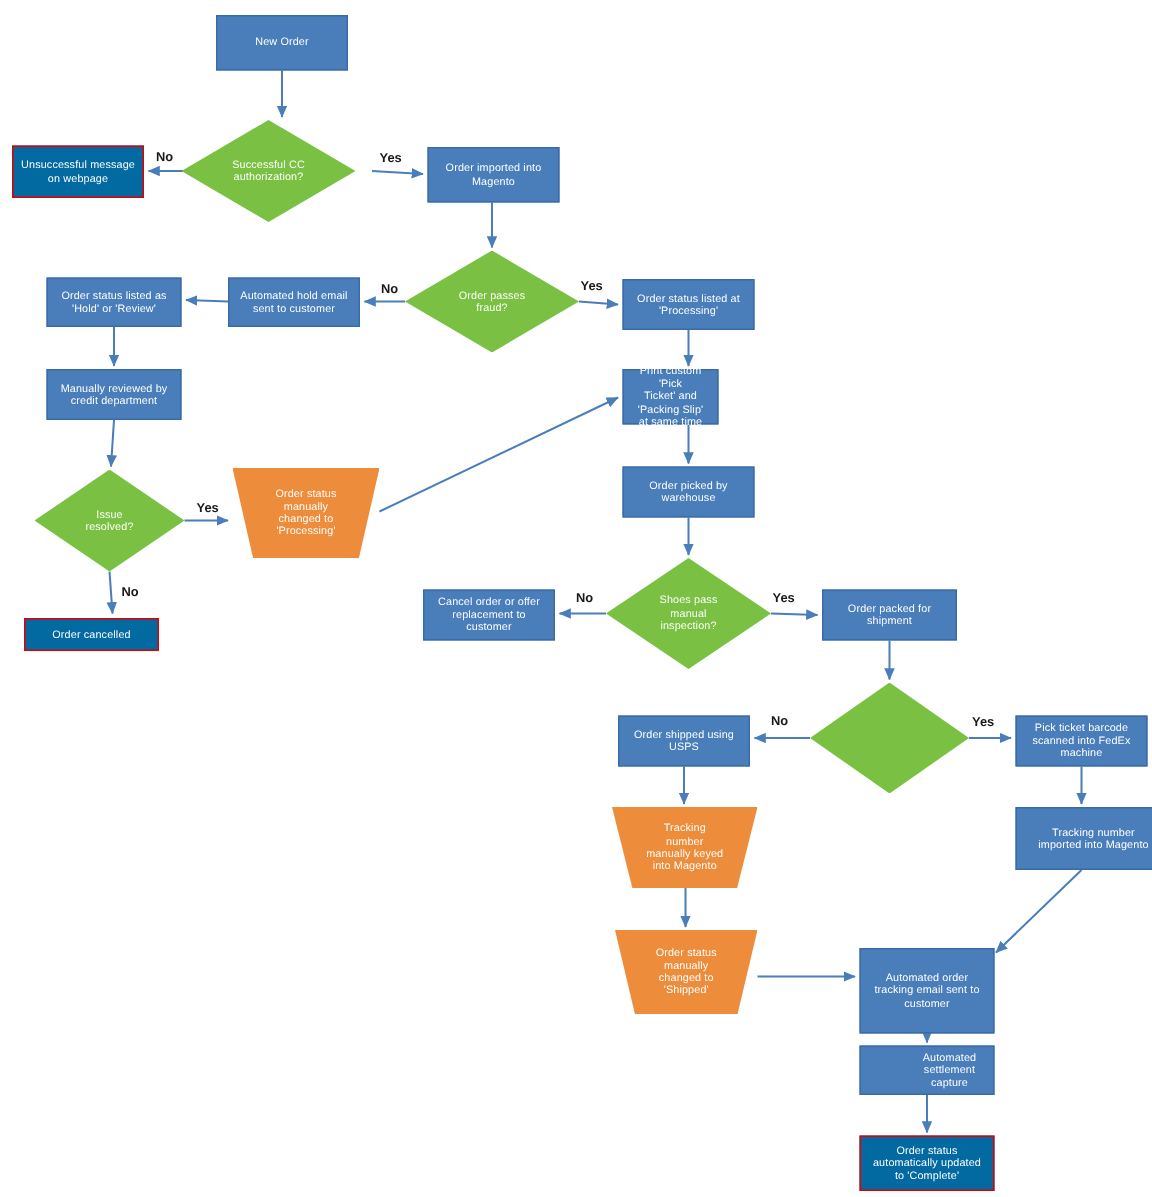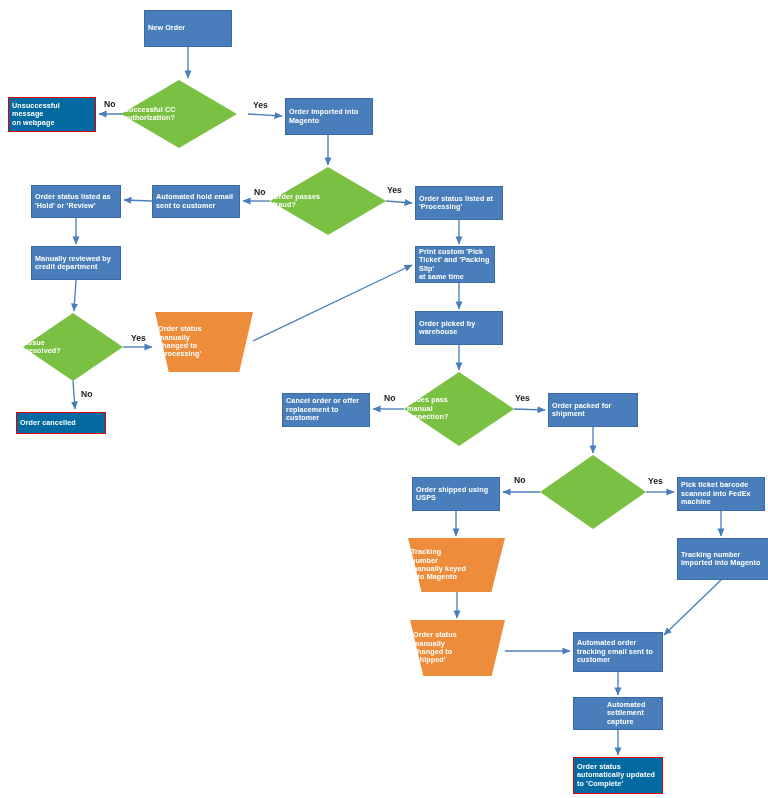--- a/index.html
+++ b/index.html
@@ -23,23 +23,23 @@
     top: 0;
     width: 768px;
     height: 798px;
   }
   .node {
     position: absolute;
     box-sizing: border-box;
     display: flex;
     align-items: center;
     justify-content: center;
-    text-align: left;
+    text-align: center;
     color: #ffffff;
-    font-weight: bold;
+    font-weight: normal;
     line-height: 1.18;
     letter-spacing: 0.1px;
     z-index: 3;
   }
   .node .lbl {
     display: block;
     width: 100%;
     padding: 0 3px;
     white-space: pre-line;
   }
@@ -204,21 +204,21 @@
         <div class="trapbody"></div>
         <span class="lbl">Order status
 manually
 changed  to
 'Processing'</span>
       </div>
       <div class="node proc" style="left: 415px; top: 186px; width: 88px; height: 34px;">
         <span class="lbl">Order status listed at
 'Processing'</span>
       </div>
-      <div class="node proc" style="left: 415px; top: 246px; width: 80px; height: 37px;">
+      <div class="node proc" style="left: 415px; top: 246px; width: 64px; height: 37px;">
         <span class="lbl">Print  custom 'Pick
 Ticket' and 'Packing Slip'
 at same time</span>
       </div>
       <div class="node proc" style="left: 415px; top: 311px; width: 88px; height: 34px;">
         <span class="lbl">Order picked by
 warehouse</span>
       </div>
       <div class="node dec" style="left: 404px; top: 372px; width: 110px; height: 74px;">
         <div class="diamond"></div>
@@ -258,21 +258,21 @@
         <span class="lbl">Tracking number
 imported into Magento</span>
       </div>
       <div class="node trap" style="left: 410px; top: 620px; width: 95px; height: 56px;">
         <div class="trapbody"></div>
         <span class="lbl">Order status
 manually
 changed to
 'Shipped'</span>
       </div>
-      <div class="node proc" style="left: 573px; top: 632px; width: 90px; height: 40px;">
+      <div class="node proc" style="left: 573px; top: 632px; width: 90px; height: 57px;">
         <span class="lbl">Automated order
 tracking email sent to
 customer</span>
       </div>
       <div class="node proc" style="left: 573px; top: 697px; width: 90px; height: 33px; padding-left: 30px;">
         <span class="lbl">Automated settlement
 capture</span>
       </div>
       <div class="node term" style="left: 573px; top: 757px; width: 90px; height: 37px;">
         <span class="lbl">Order status

